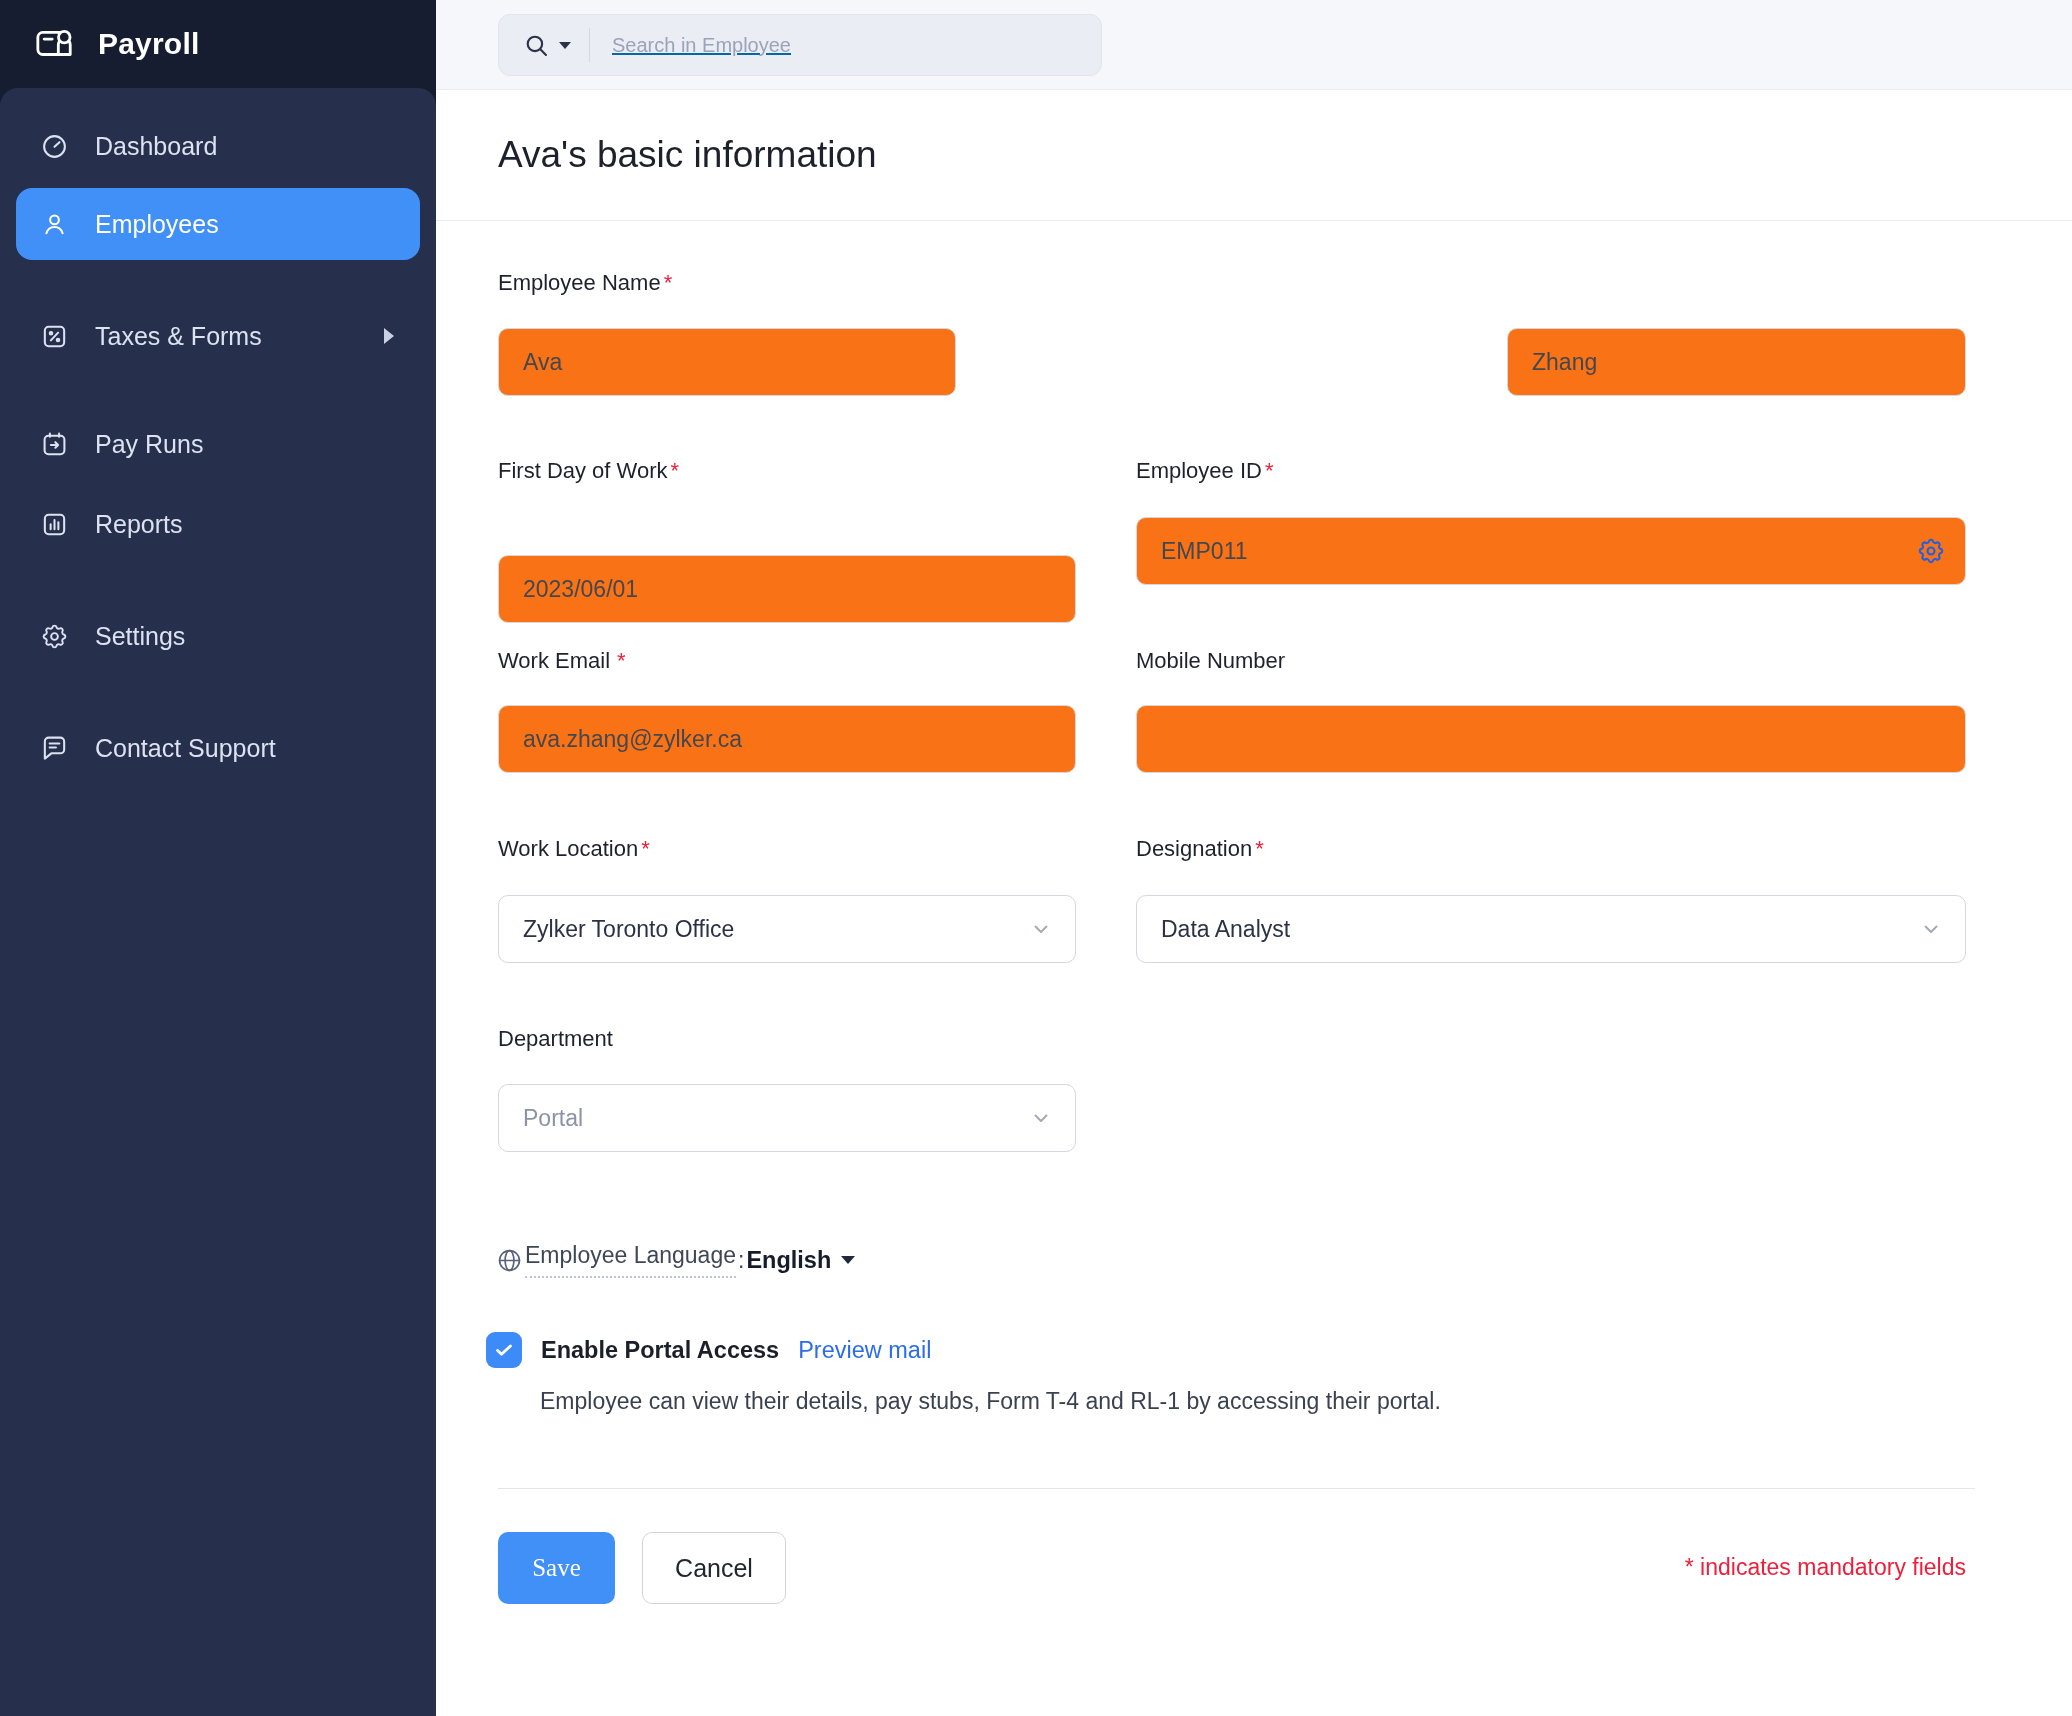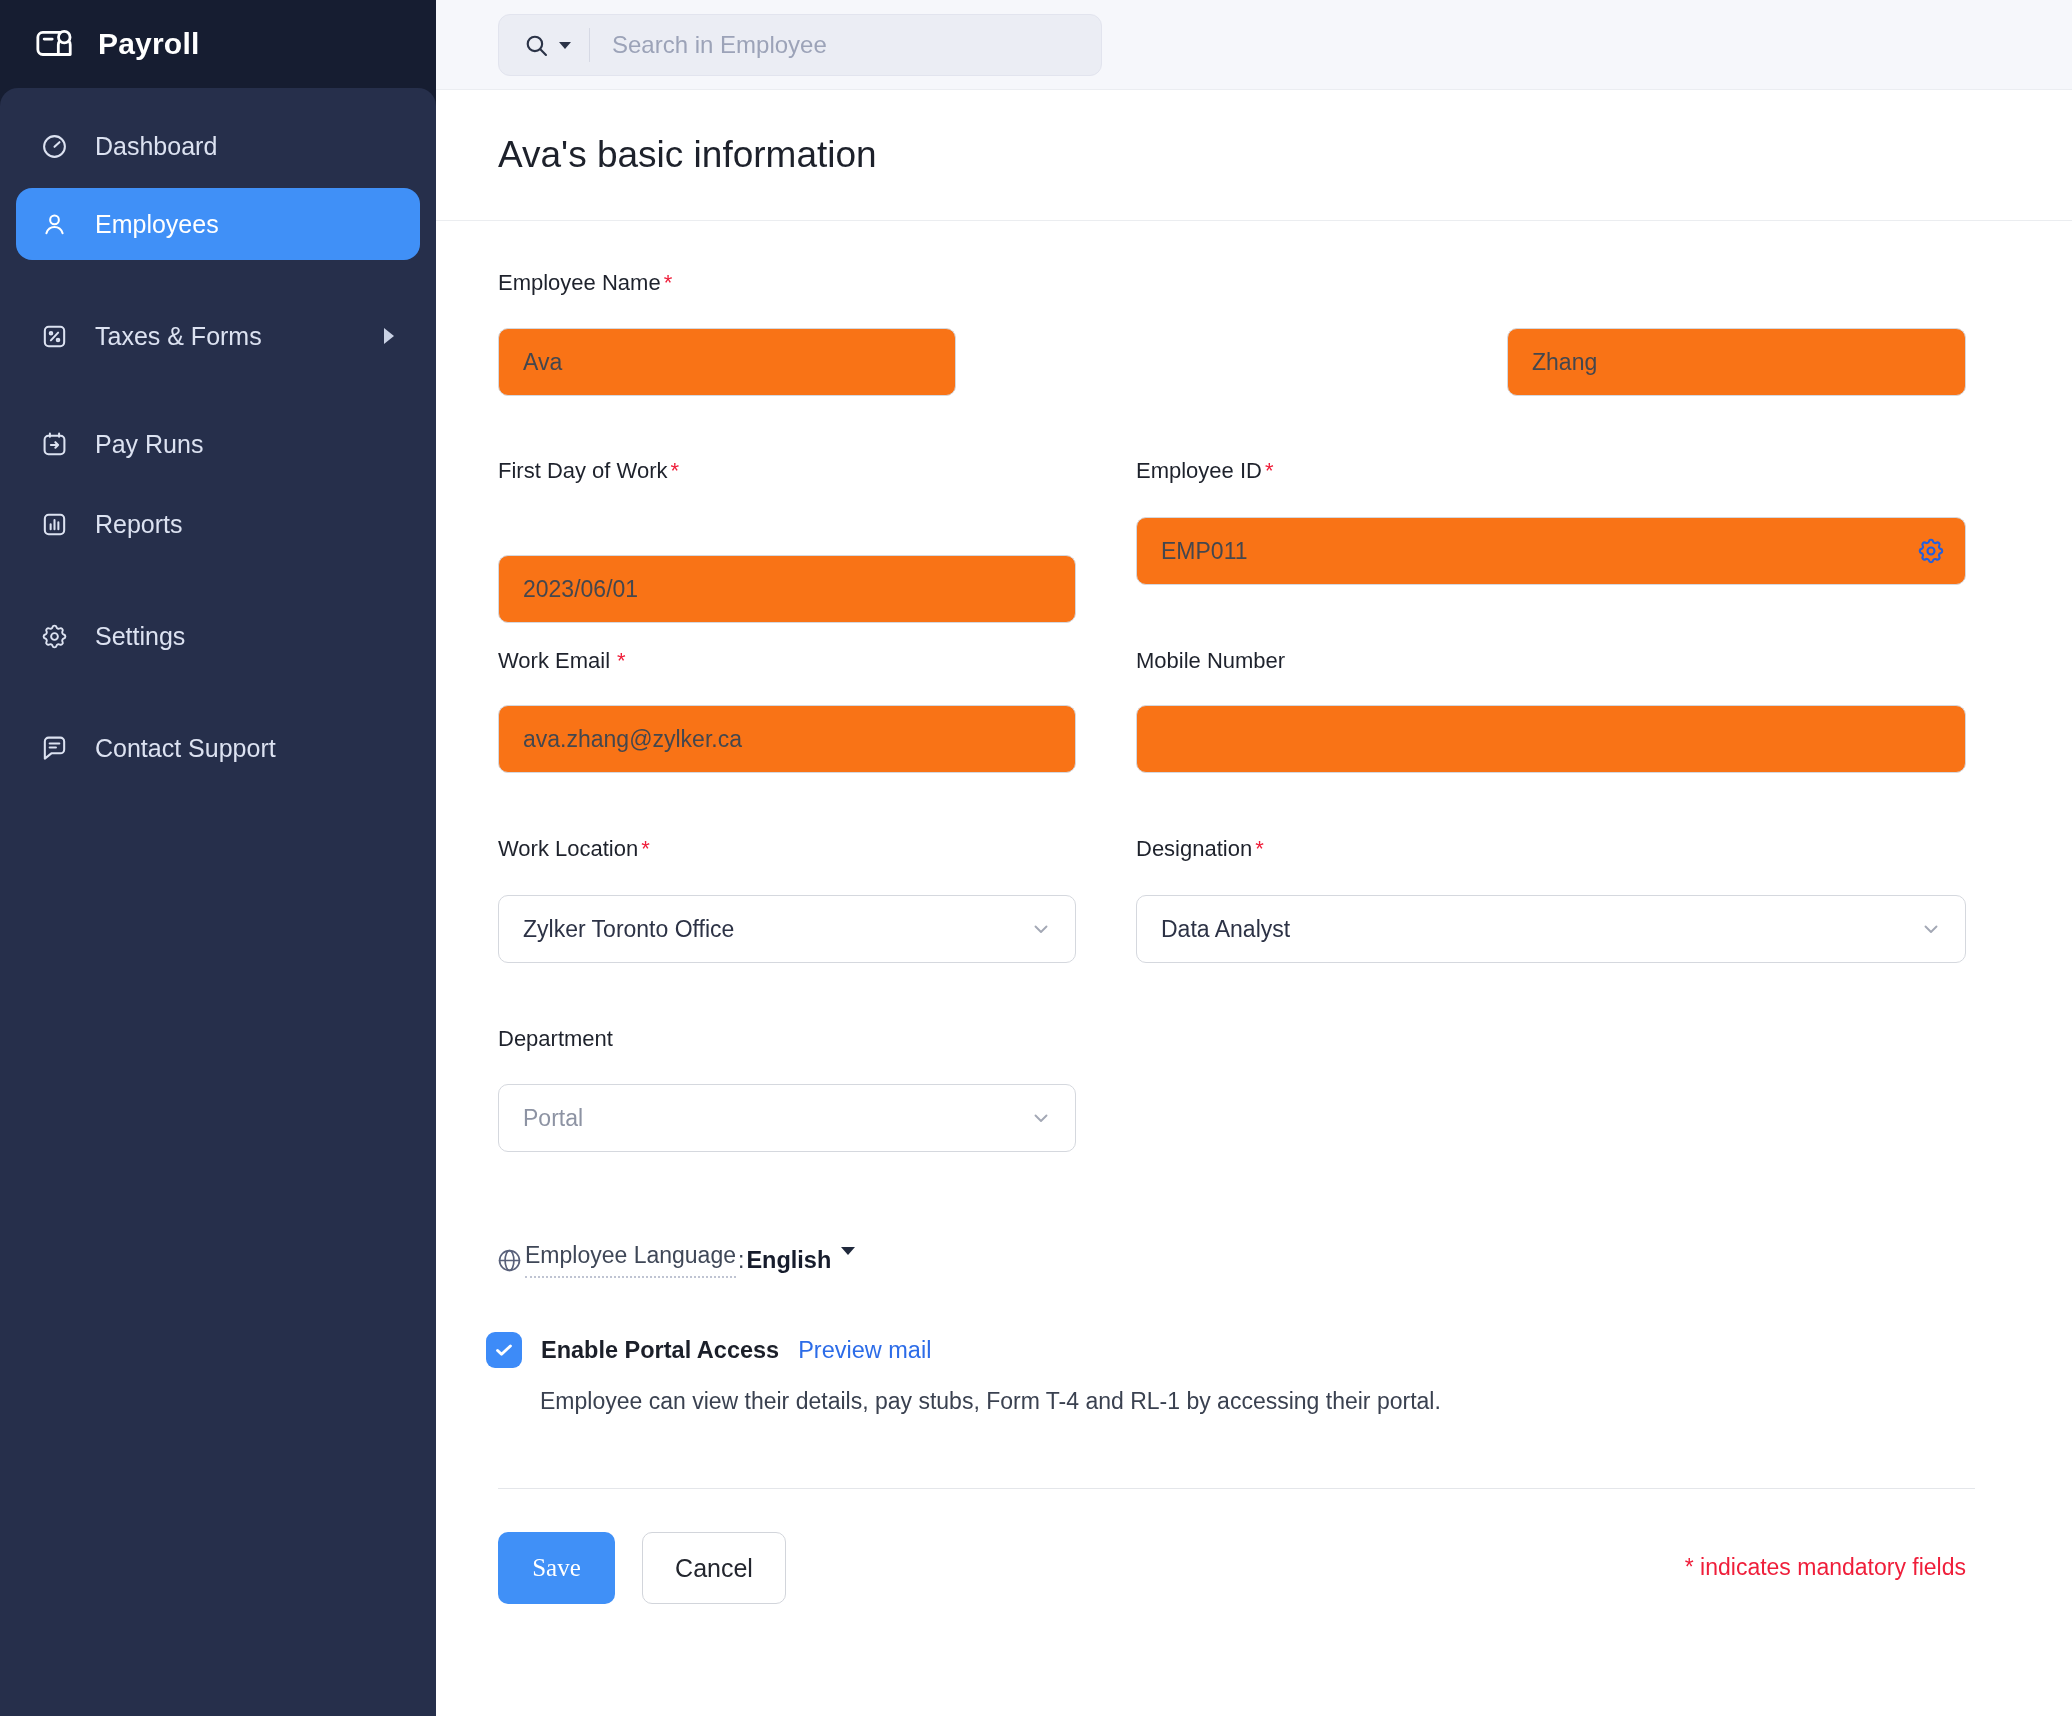--- a/index.html
+++ b/index.html
@@ -18,21 +18,21 @@
   .nav-item.active { background:#4090f7; color:#fff; height:72px; font-weight:500; }
   .chev-right { margin-left:auto; margin-right:14px; width:0; height:0;
     border-top:8px solid transparent; border-bottom:8px solid transparent; border-left:10px solid #c9d1e4; }
 
   
   .topbar { position:absolute; left:436px; top:0; width:1636px; height:90px; background:#f6f7fb; border-bottom:1px solid #ebedf1; }
   .searchbar { position:absolute; left:62px; top:14px; width:604px; height:62px; background:#ebedf4; border:1px solid #e2e4ee; border-radius:12px; display:flex; align-items:center; }
   .search-scope { display:flex; align-items:center; gap:9px; padding:0 18px 0 24px; background:none; border:none; cursor:pointer; }
   .caret-sm { width:0; height:0; border-left:6px solid transparent; border-right:6px solid transparent; border-top:7px solid #2b3347; }
   .search-sep { width:1px; height:34px; background:#d6d9e4; }
-  .searchbar input { flex:1; min-width:0; border:none; background:transparent; font-size:24px; color:#000000; padding:0 22px; outline:none; font-family:inherit; }
+  .searchbar input { flex:1; min-width:0; border:none; background:transparent; font-size:20px; color:#0369a1; padding:0 22px; outline:none; font-family:inherit;text-decoration:underline; }
   .searchbar input::placeholder { color:#9ca3b8; }
 
   
   .content { position:absolute; left:436px; top:90px; width:1636px; height:1626px; background:#fff; }
   .page-title { position:absolute; left:62px; top:44px; font-size:37px; font-weight:500; color:#1d212b; }
   .hr1 { position:absolute; top:130px; left:0; width:1636px; height:1px; background:#ebedf0; }
   .hr2 { position:absolute; top:1398px; left:62px; width:1477px; height:1px; background:#e4e6ea; }
 
   .lbl { position:absolute; font-size:22px; color:#1e222c; line-height:26px; }
   .req { color:#ef1e3a; margin-left:3px; }
@@ -45,21 +45,21 @@
 
   .selectbox { position:absolute; height:68px; border:1px solid #d5d8de; border-radius:10px; background:#fff;
                display:flex; align-items:center; padding:0 22px 0 24px; font-size:23px; color:#2c3245; cursor:pointer; }
   .selectbox .chev { margin-left:auto; width:24px; height:24px; }
   .selectbox.placeholder { color:#8d93a3; }
 
   .lang-row { position:absolute; left:60px; top:1152px; display:flex; align-items:center; gap:2px; }
   .lang-row svg { width:27px; height:27px; }
   .lang-label { font-size:23px; color:#3f4757; border-bottom:2px dotted #bfc4d2; padding-bottom:7px; }
   .lang-colon { font-size:23px; color:#3f4757; }
-  .lang-value { display:flex; align-items:flex-start; gap:10px; font-size:23.5px; font-weight:600; color:#161c2c; cursor:pointer; }
+  .lang-value { display:flex; align-items:center; gap:10px; font-size:23.5px; font-weight:600; color:#161c2c; cursor:pointer; }
   .caret-dk { width:0; height:0; border-left:7px solid transparent; border-right:7px solid transparent; border-top:8px solid #20293c; }
 
   .portal-row { position:absolute; left:50px; top:1242px; display:flex; align-items:center; gap:19px; }
   .checkbox { width:36px; height:36px; border-radius:9px; background:#3d8bf8; display:flex; align-items:center; justify-content:center; cursor:pointer; }
   .checkbox svg { width:22px; height:22px; }
   .portal-label { font-size:23.5px; font-weight:700; color:#1b1f29; }
   .portal-link { font-size:23.5px; color:#2c6ce8; cursor:pointer; text-decoration:none; }
   .portal-desc { position:absolute; left:104px; top:1298px; font-size:23px; color:#3a4150; }
 
   .btn-save { position:absolute; left:62px; top:1442px; width:117px; height:72px; background:#4090f7; color:#fff;

